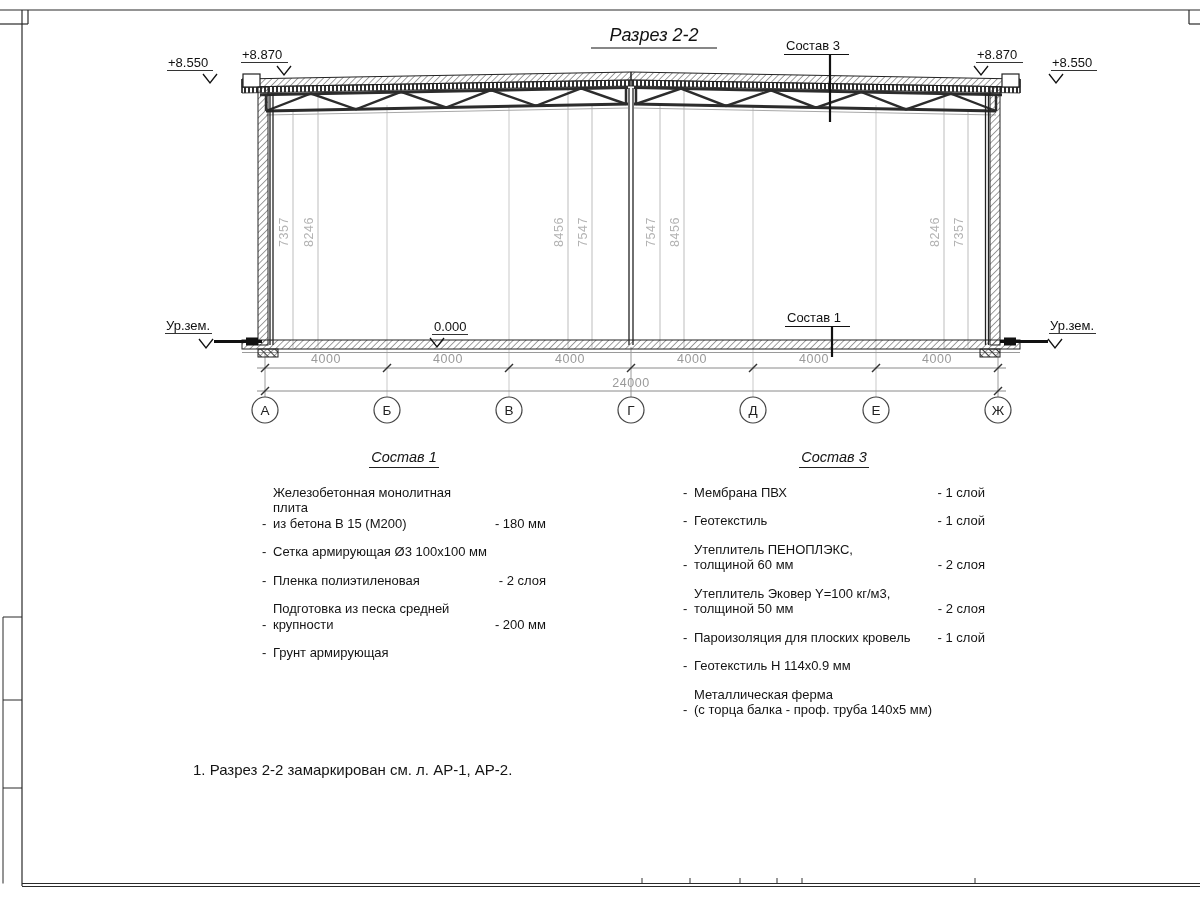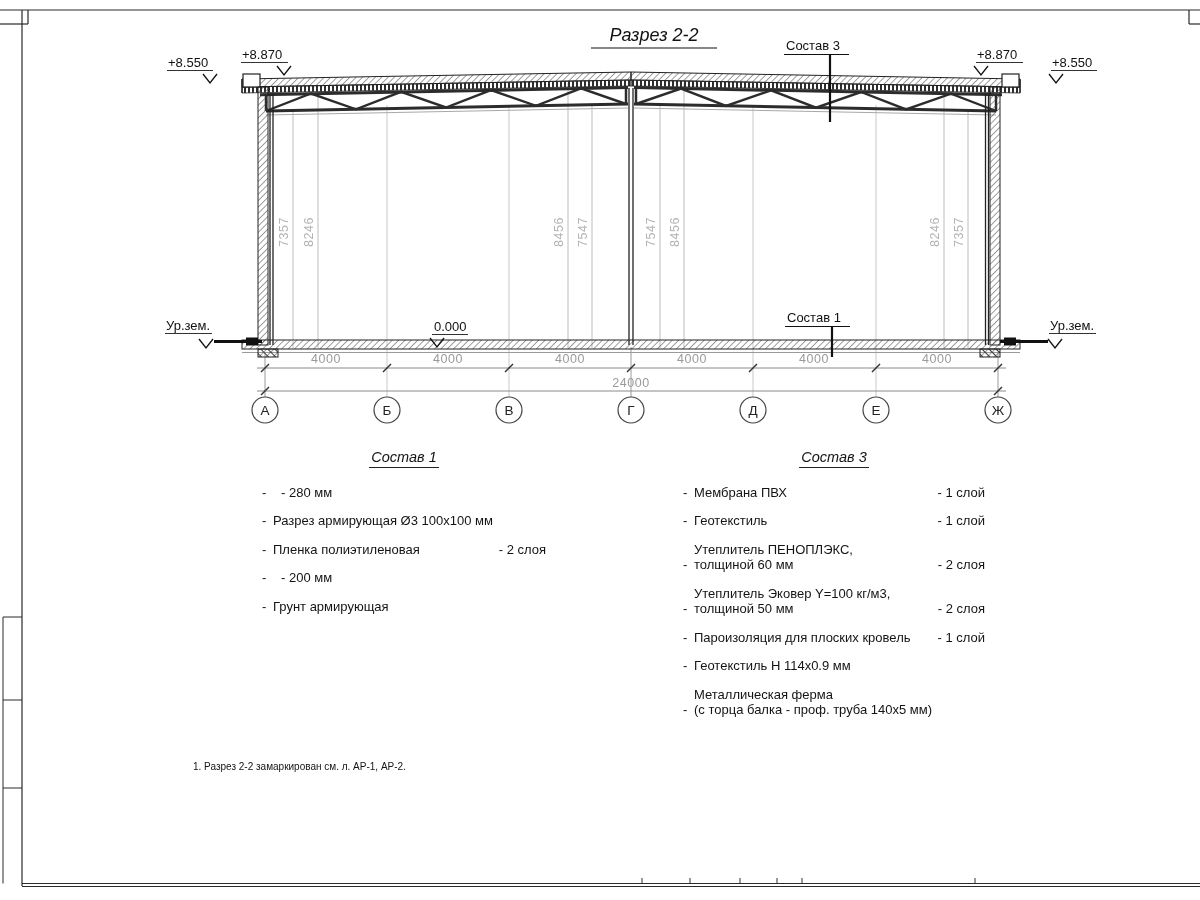--- a/index.html
+++ b/index.html
@@ -14,21 +14,21 @@
   .callout{font-size:13px;fill:#111;}
   .drawing-title{font-size:18px;font-style:italic;fill:#111;}
   .html-layer{position:absolute;left:0;top:0;width:1200px;height:900px;pointer-events:none;}
   .spec{position:absolute;font-size:13px;line-height:15.5px;color:#141414;}
   .spec-heading{text-align:center;font-style:italic;font-size:14.5px;margin-bottom:19px;}
   .spec-heading span{border-bottom:1.2px solid #222;padding:0 2px 2px 2px;}
   .spec-item{display:flex;align-items:flex-end;margin-bottom:13px;}
   .spec-item .dash{width:11px;flex:none;}
   .spec-item .nm{white-space:pre-line;flex:1;}
   .spec-item .val{flex:none;margin-left:8px;white-space:nowrap;}
-  #note{position:absolute;left:193px;top:761px;font-size:10px;color:#141414;}
+  #note{position:absolute;left:193px;top:761px;font-size:15px;color:#141414;}
 </style>
 </head>
 <body>
 
 <svg id="sheet" viewBox="0 0 1200 900">
   <defs>
     <pattern id="hatch" width="4.5" height="4.5" patternUnits="userSpaceOnUse" patternTransform="rotate(45)">
       <line x1="0" y1="0" x2="0" y2="4.5" stroke="#3c3c3c" stroke-width="1"></line>
     </pattern>
     <pattern id="crosshatch" width="5" height="5" patternUnits="userSpaceOnUse" patternTransform="rotate(45)">
@@ -249,37 +249,41 @@
   </g>
 </svg>
 
 <div class="html-layer">
   <div class="spec" style="left:262px;top:450px;width:284px;">
     <div class="spec-heading"><span>Состав 1</span></div>
     <div>
 
         <div class="spec-item">
           <span class="dash">-</span>
-          <span class="val">- 280 мм</span>
-        </div>
-
-        <div class="spec-item">
-          <span class="dash">-</span>
-          <span class="nm">Разрез армирующая Ø3 100х100 мм</span>
+          <span class="nm">Железобетонная  монолитная плита
+из бетона В 15 (М200)</span>
+          <span class="val">- 180 мм</span>
+        </div>
+
+        <div class="spec-item">
+          <span class="dash">-</span>
+          <span class="nm">Сетка армирующая Ø3 100х100 мм</span>
           <span class="val"></span>
         </div>
 
         <div class="spec-item">
           <span class="dash">-</span>
           <span class="nm">Пленка полиэтиленовая</span>
           <span class="val">- 2 слоя</span>
         </div>
 
         <div class="spec-item">
           <span class="dash">-</span>
+          <span class="nm">Подготовка из песка средней
+крупности</span>
           <span class="val">- 200 мм</span>
         </div>
 
         <div class="spec-item">
           <span class="dash">-</span>
           <span class="nm">Грунт армирующая</span>
           <span class="val"></span>
         </div>
       </div>
   </div>

